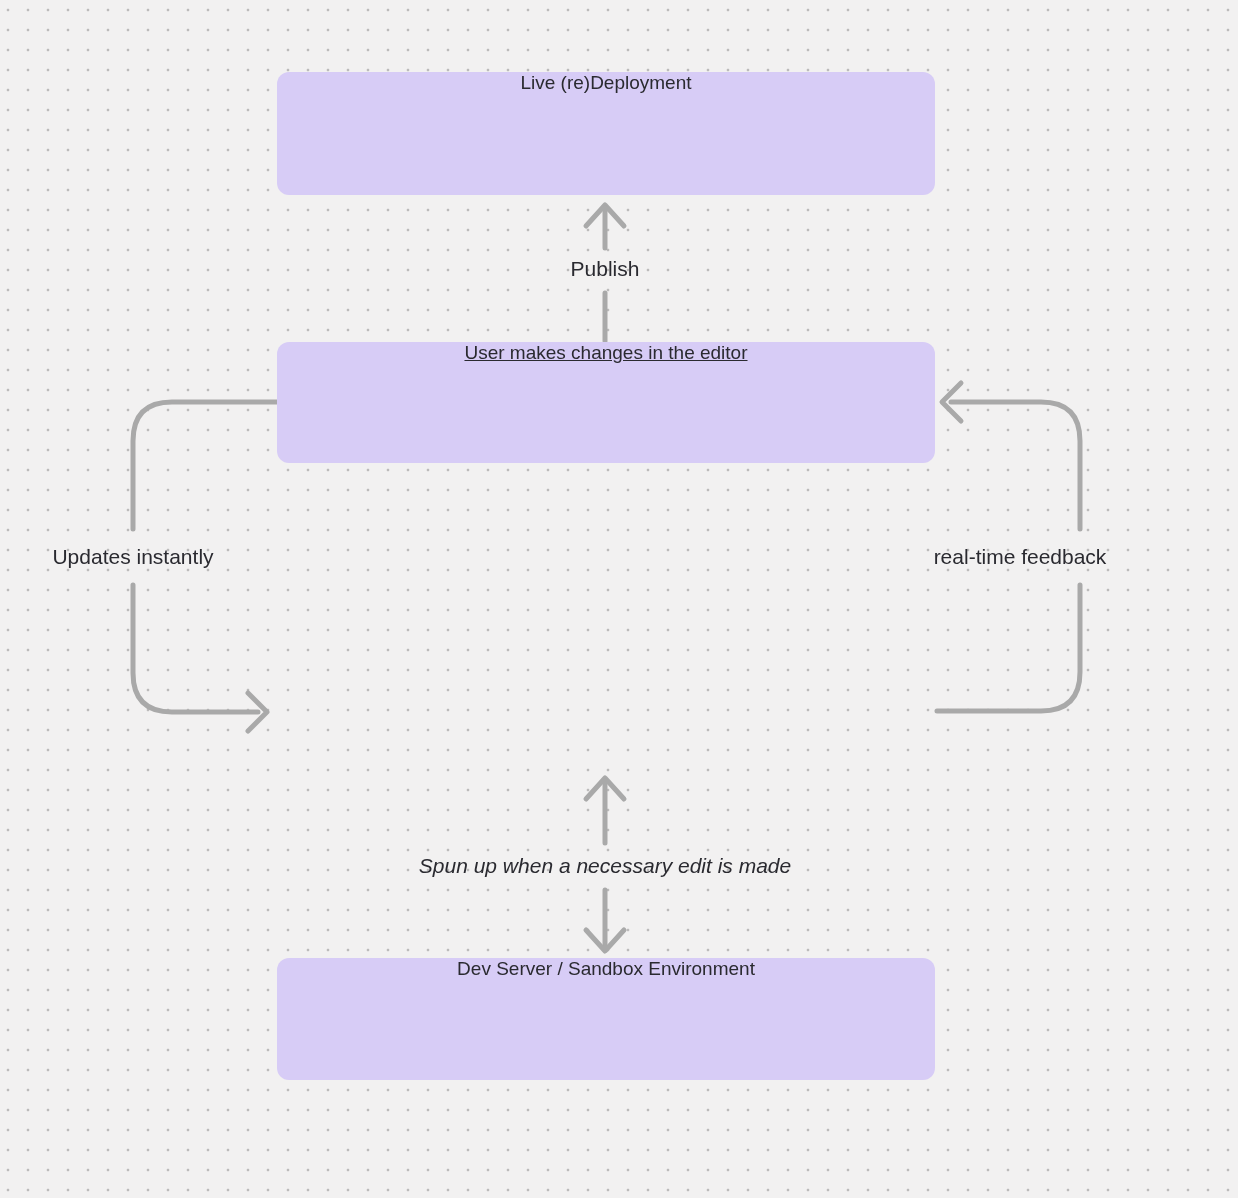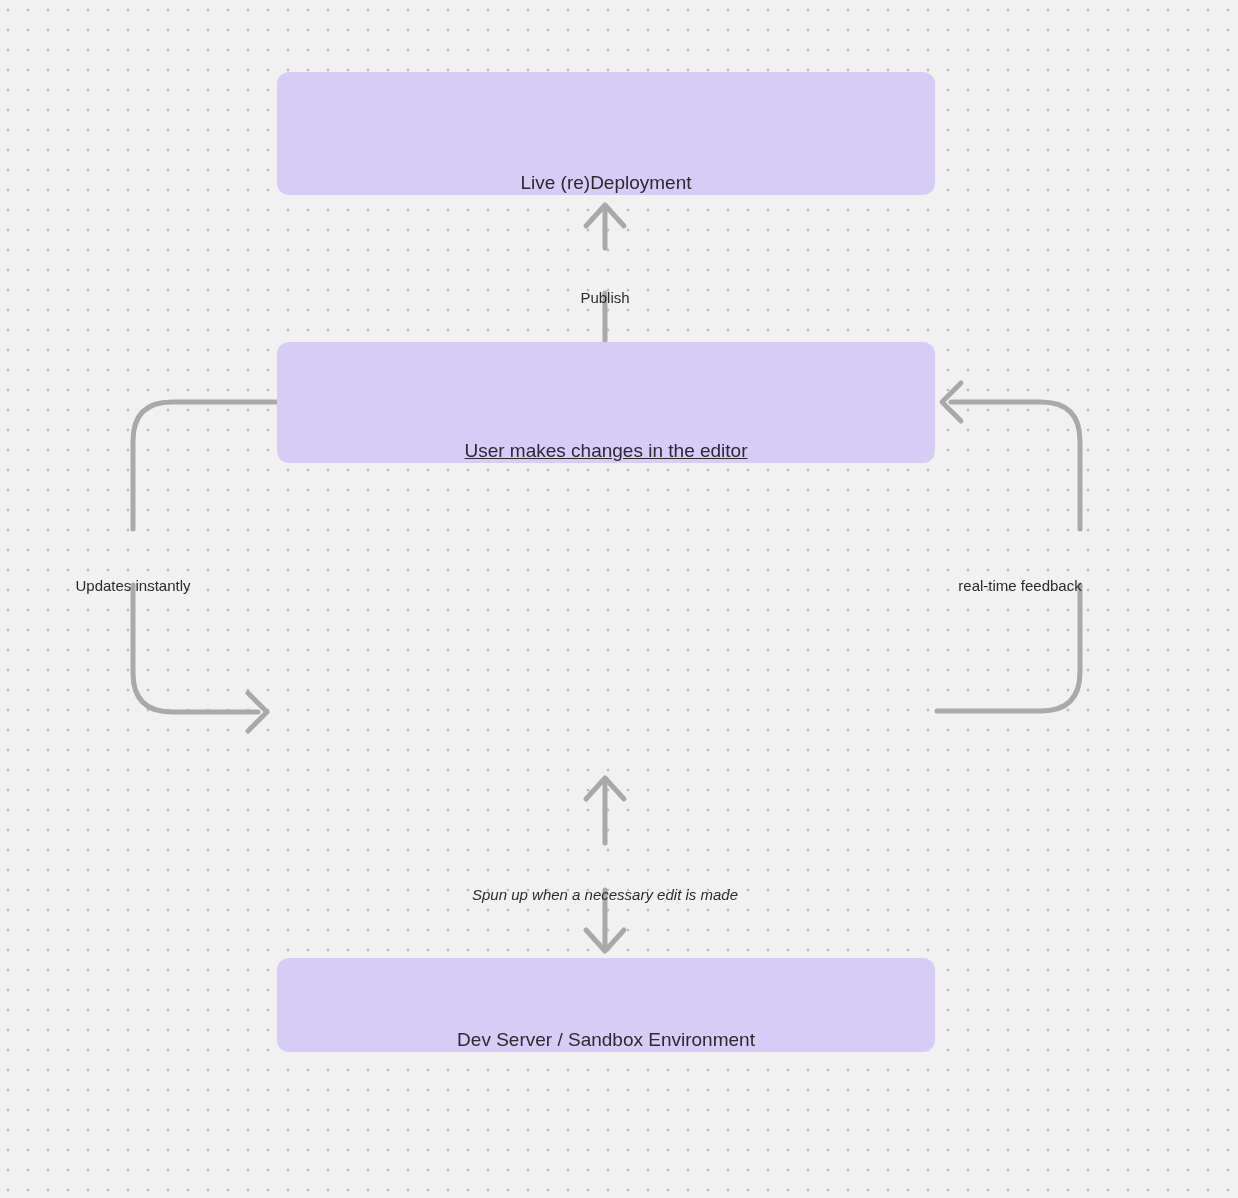--- a/index.html
+++ b/index.html
@@ -17,38 +17,37 @@
     background-size: 20px 20px;
     background-position: -2px 0px;
   }
   .node {
     position: absolute;
     left: 277px;
     width: 658px;
     background: #d7ccf6;
     border-radius: 12px;
     display: flex;
-    align-items: flex-end;
+    align-items: flex-start;
     justify-content: center;
     color: #2a2a30;
     font-size: 19px;
     line-height: 1.2;
     text-align: center;
   }
   .node-1 { top: 72px;  height: 123px; }
   .node-2 { top: 342px; height: 121px; text-decoration: underline; }
   .node-3 { top: 650px; height: 120px; }
-  .node-4 { top: 958px; height: 94px; }
+  .node-4 { top: 958px; height: 122px; }
   .edge-label {
     position: absolute;
     transform: translate(-50%, -50%);
     color: #2a2a30;
-    font-size: 15px;
+    font-size: 21px;
     white-space: nowrap;
-    margin-top: 28px;
   }
   .label-publish   { left: 605px;  top: 269px; }
   .label-updates   { left: 133px;  top: 557px; text-align: center; }
   .label-feedback  { left: 1020px; top: 557px; }
   .label-spunup    { left: 605px;  top: 866px; font-style: italic; }
   svg.arrows {
     position: absolute;
     inset: 0;
     width: 1238px;
     height: 1198px;

